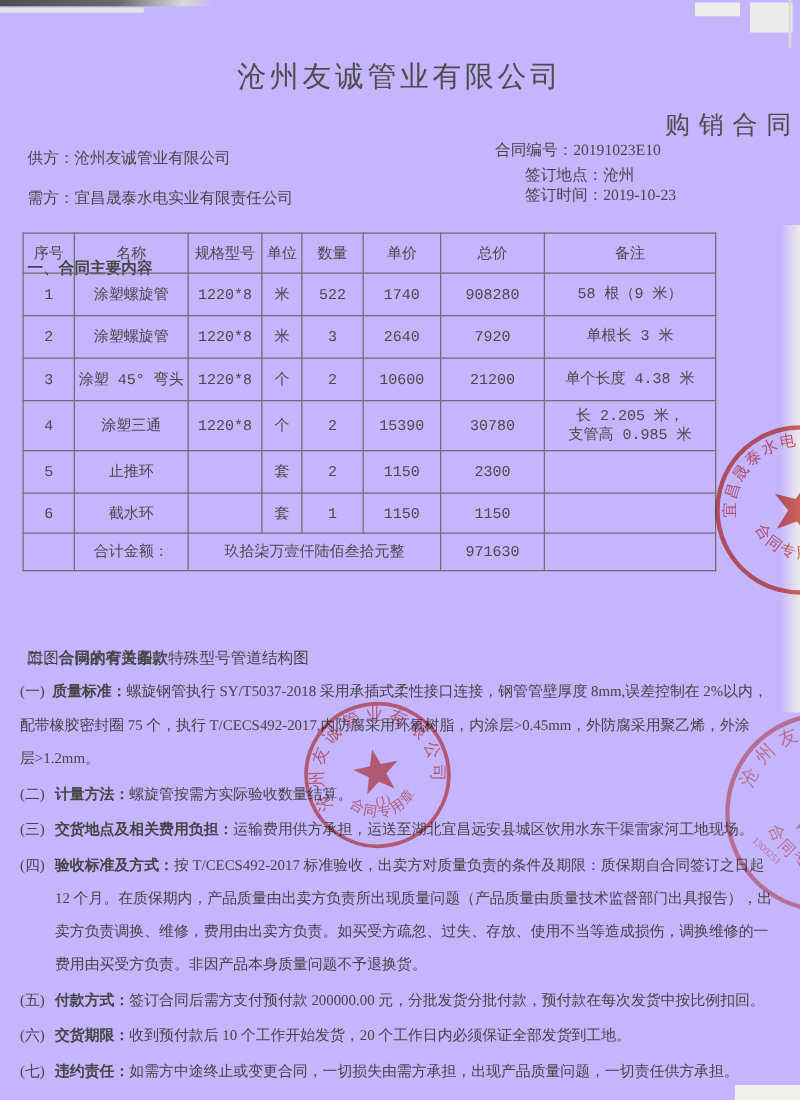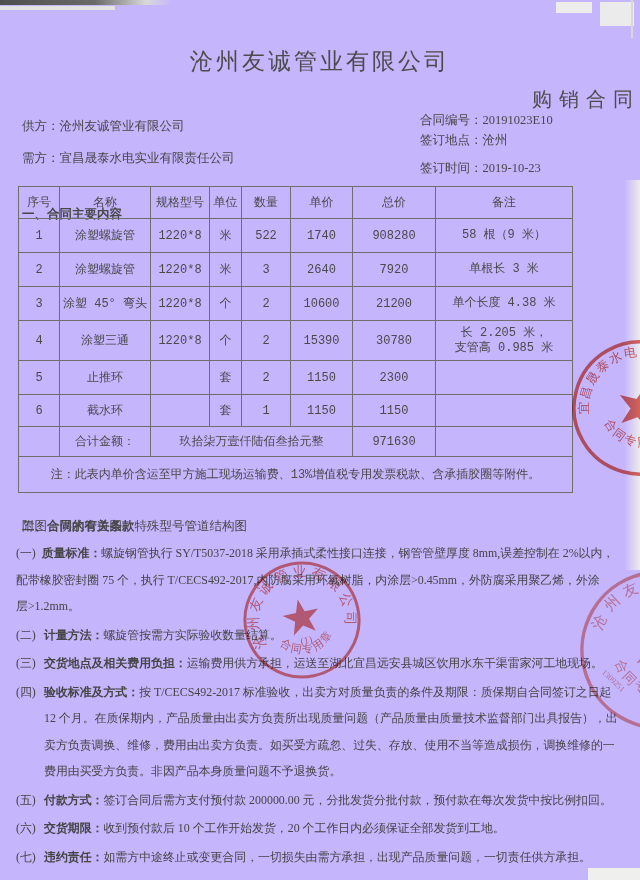--- a/index.html
+++ b/index.html
@@ -20,23 +20,23 @@
   .scan-shade-right{position:absolute;right:0;top:180px;width:16px;height:390px;
     background:linear-gradient(to right,transparent,#edecea);}
   
   .doc-title{position:absolute;left:0;top:46px;width:100%;text-align:center;
     font-size:23px;letter-spacing:3px;color:#4c4c4c;}
   .doc-subtitle{position:absolute;left:0;top:86px;width:100%;text-align:right;
     font-size:20px;letter-spacing:7px;color:#4c4c4c;}
   .meta-line{position:absolute;font-size:12.5px;white-space:nowrap;}
   .m-supplier{left:22px;top:118px;}
   .m-buyer{left:22px;top:150px;}
-  .m-right1{left:420px;top:112px;text-align:center;}
+  .m-right1{left:396px;top:112px;text-align:center;}
   .m-right2{left:420px;top:132px;}
-  .m-right3{left:420px;top:160px;}
+  .m-right3{left:420px;top:148px;}
   .sec-heading{position:absolute;font-size:12.5px;font-weight:bold;white-space:nowrap;}
   .sec1{left:22px;top:167px;margin-top:39px;}
   .sec2{left:22px;top:518px;}
   .attachment{position:absolute;left:22px;top:494px;font-size:12.5px;white-space:nowrap;margin-top:24px;}
   
   table.items{position:absolute;left:18px;top:186px;width:554px;border-collapse:collapse;table-layout:fixed;font-family:Liberation Mono, monospace;}
   table.items td,table.items th{border:1px solid #6e6e6e;font-weight:normal;
     text-align:center;vertical-align:middle;font-size:12px;padding:0 2px;color:#4a4a4a;
     overflow:hidden;}
   tr.hrow{height:32px;} tr.r-std{height:34px;} tr.r-tall{height:40px;}
@@ -168,23 +168,20 @@
       <td>1150</td>
       <td class="remark"></td>
     </tr>
     <tr class="t-row">
       <td></td>
       <td>合计金额：</td>
       <td colspan="4">玖拾柒万壹仟陆佰叁拾元整</td>
       <td>971630</td>
       <td></td>
     </tr>
-    <tr class="n-row">
-      <td colspan="8" class="note-cell">注：此表内单价含运至甲方施工现场运输费、13%增值税专用发票税款、含承插胶圈等附件。</td>
-    </tr>
   </tbody>
     </table>
 
   <div class="attachment">附图：供水管道图、特殊型号管道结构图</div>
   <div class="sec-heading sec2">二、合同的有关条款</div>
 
   <div class="clauses">
     <p class="clause clause-flush"><span class="no">(一)</span><span class="term">质量标准：</span><span class="ctext">螺旋钢管执行 SY/T5037-2018 采用承插式柔性接口连接，钢管管壁厚度 8mm,误差控制在 2%以内，
 配带橡胶密封圈 75 个，执行 T/CECS492-2017,内防腐采用环氧树脂，内涂层&gt;0.45mm，外防腐采用聚乙烯，外涂
 层&gt;1.2mm。</span></p>

